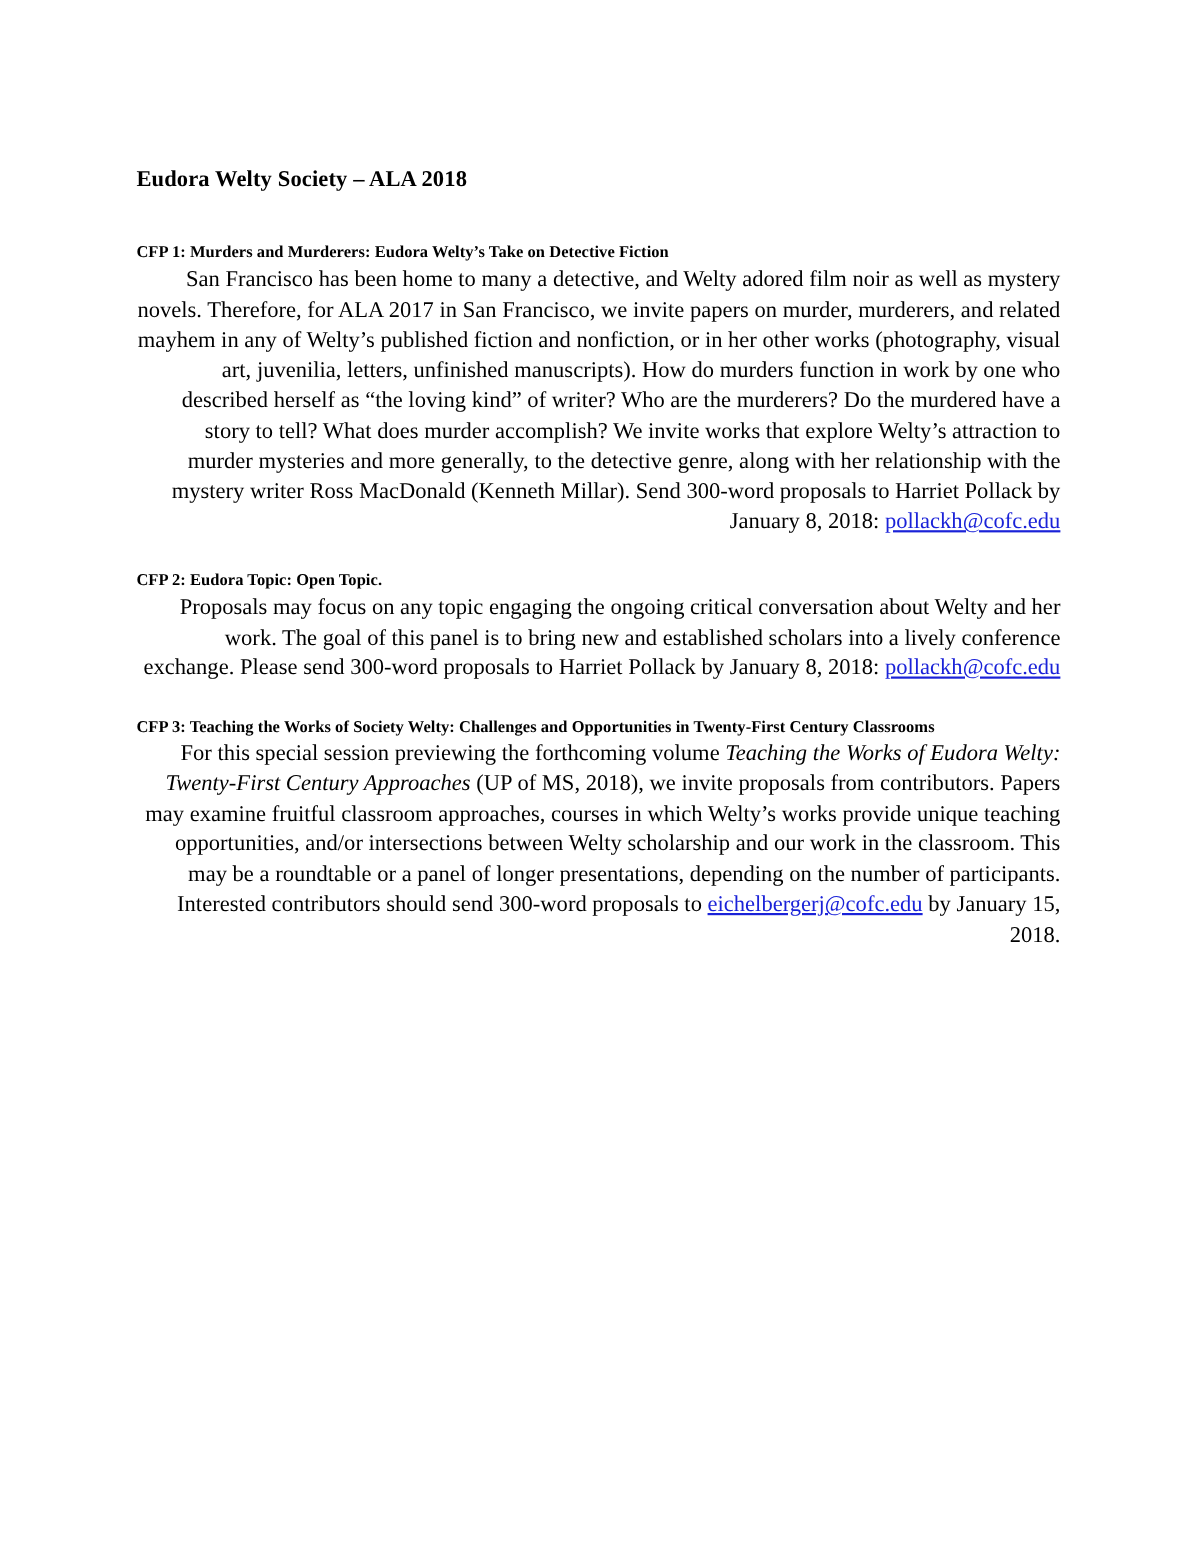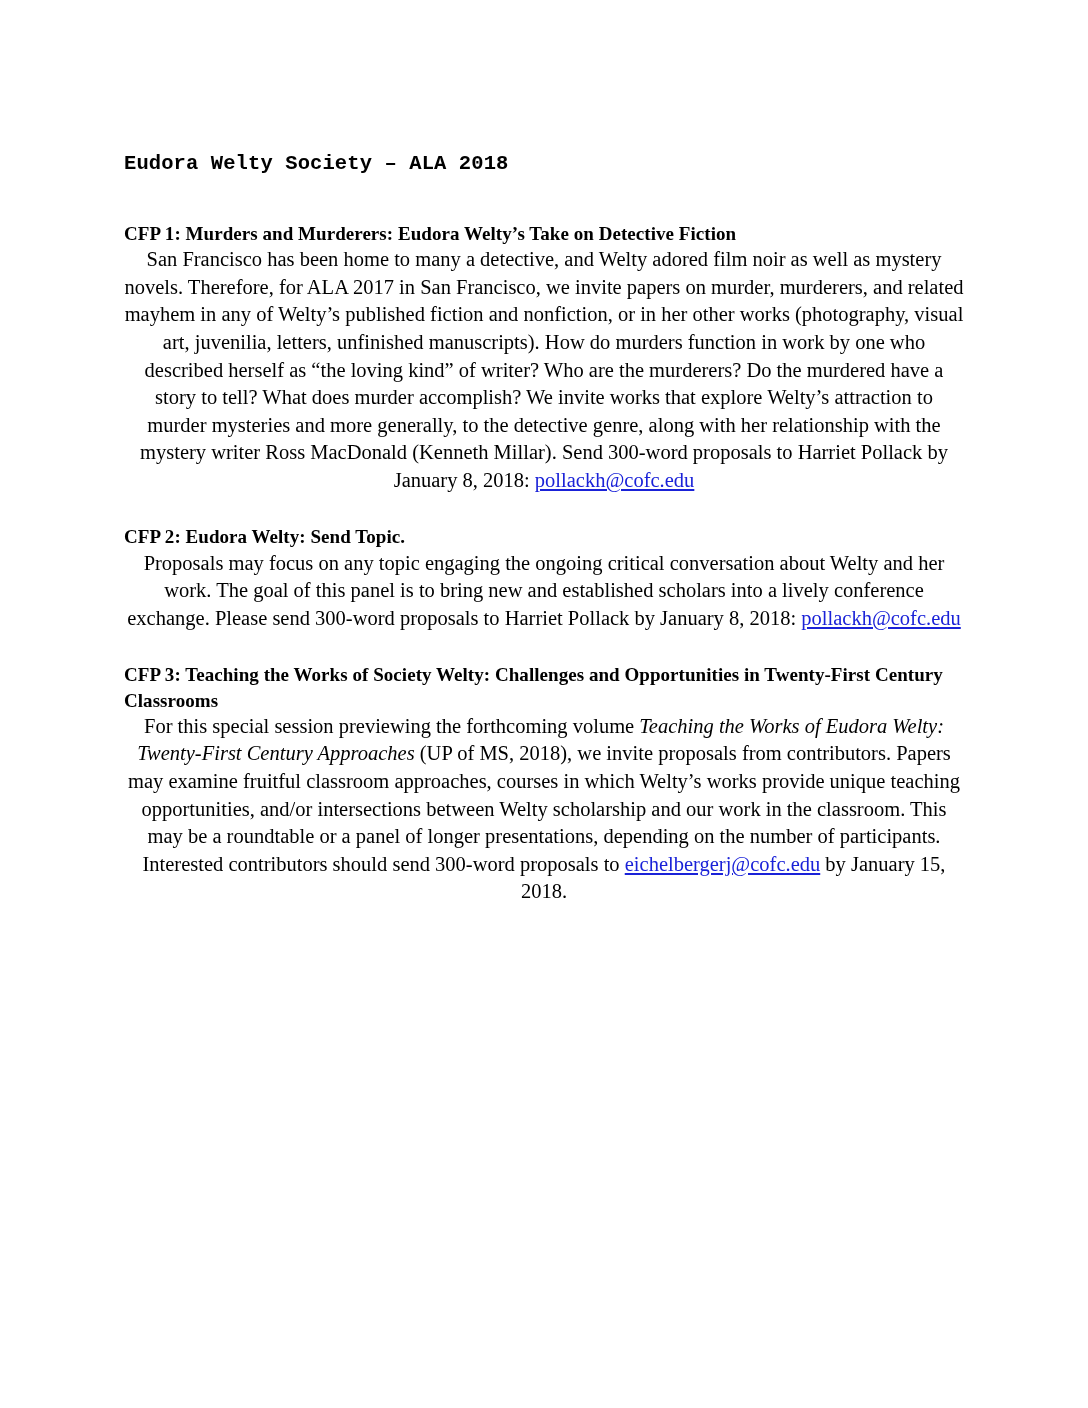--- a/index.html
+++ b/index.html
@@ -26,38 +26,37 @@
     left: 124px;
     top: 150px;
     width: 840px;
   }
   .doc-title {
     font-size: 20.5px;
     font-weight: bold;
     line-height: 1.32;
     letter-spacing: 0.1px;
     margin: 0 0 0 0;
-    font-family: Liberation Mono, monospace;
   }
   .section {
     margin-top: 0;
   }
   .spacer-lg { height: 44px; }
   .spacer-md { height: 30px; }
   .cfp-heading {
-    font-size: 19px;
+    font-size: 15px;
     font-weight: bold;
     line-height: 1.33;
     letter-spacing: 0.05px;
     margin: 0;
   }
   .cfp-body {
     font-size: 20.5px;
     line-height: 1.345;
-    text-align: center;
+    text-align: right;
     margin: 0;
     letter-spacing: 0.0px;
   }
   a.link {
     color: #1a22d8;
     text-decoration: underline;
   }
   .ital {
     font-style: italic;
   }
@@ -73,21 +72,21 @@
     <div class="spacer-lg"></div>
 
     <div class="section">
       <div class="cfp-heading">CFP 1: Murders and Murderers: Eudora Welty’s Take on Detective Fiction</div>
       <p class="cfp-body"><span>San Francisco has been home to many a detective, and Welty adored film noir as well as mystery novels. Therefore, for ALA 2017 in San Francisco, we invite papers on murder, murderers, and related mayhem in any of Welty’s published fiction and nonfiction, or in her other works (photography, visual art, juvenilia, letters, unfinished manuscripts). How do murders function in work by one who described herself as “the loving kind” of writer? Who are the murderers? Do the murdered have a story to tell? What does murder accomplish? We invite works that explore Welty’s attraction to murder mysteries and more generally, to the detective genre, along with her relationship with the mystery writer Ross MacDonald (Kenneth Millar). Send 300-word proposals to Harriet Pollack by January 8, 2018: </span><a class="link" href="#">pollackh@cofc.edu</a></p>
     </div>
 
     <div class="spacer-md"></div>
 
     <div class="section">
-      <div class="cfp-heading">CFP 2: Eudora Welty: Send Topic.</div>
+      <div class="cfp-heading">CFP 2: Eudora Topic: Open Topic.</div>
       <p class="cfp-body"><span>Proposals may focus on any topic engaging the ongoing critical conversation about Welty and her work. The goal of this panel is to bring new and established scholars into a lively conference exchange. Please send 300-word proposals to Harriet Pollack by January 8, 2018: </span><a class="link" href="#">pollackh@cofc.edu</a></p>
     </div>
 
     <div class="spacer-md"></div>
 
     <div class="section">
       <div class="cfp-heading">CFP 3: Teaching the Works of Society Welty: Challenges and Opportunities in Twenty-First Century Classrooms</div>
       <p class="cfp-body"><span>For this special session previewing the forthcoming volume </span><span class="ital">Teaching the Works of Eudora Welty: Twenty-First Century Approaches</span><span> (UP of MS, 2018), we invite proposals from contributors. Papers may examine fruitful classroom approaches, courses in which Welty’s works provide unique teaching opportunities, and/or intersections between Welty scholarship and our work in the classroom. This may be a roundtable or a panel of longer presentations, depending on the number of participants. Interested contributors should send 300-word proposals to </span><a class="link" href="#">eichelbergerj@cofc.edu</a><span> by January 15, 2018.</span></p>
     </div>
 

